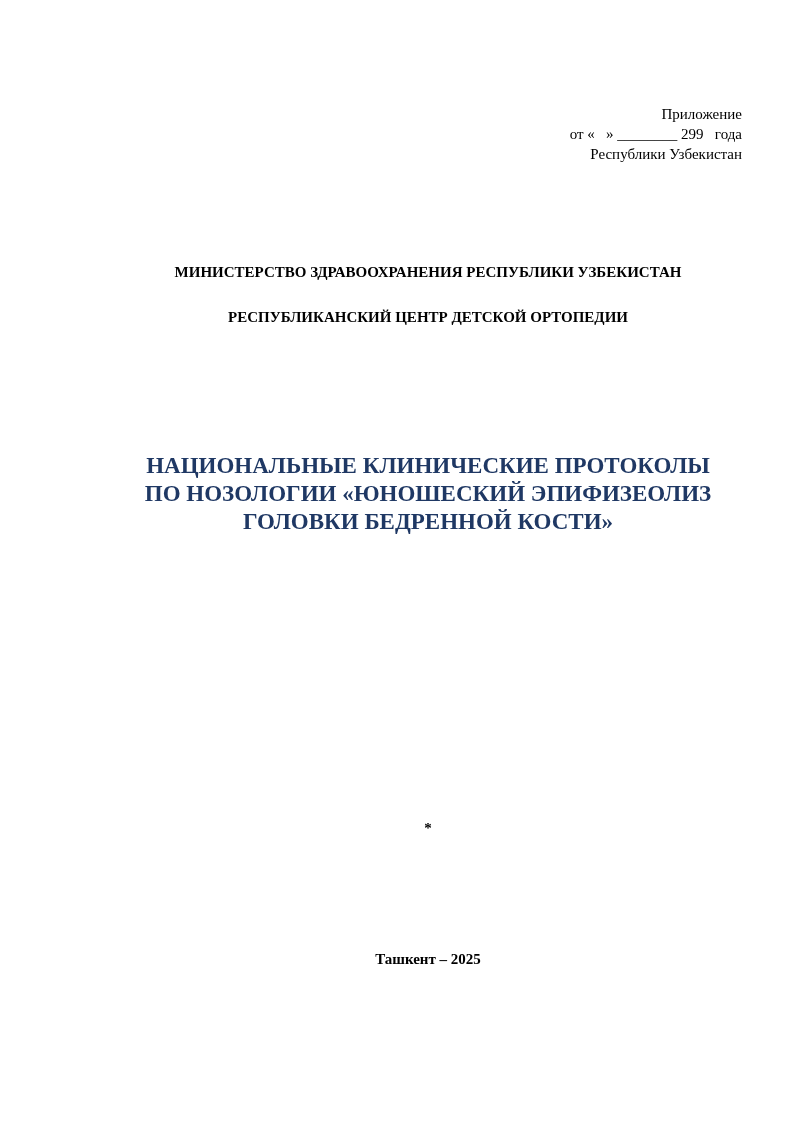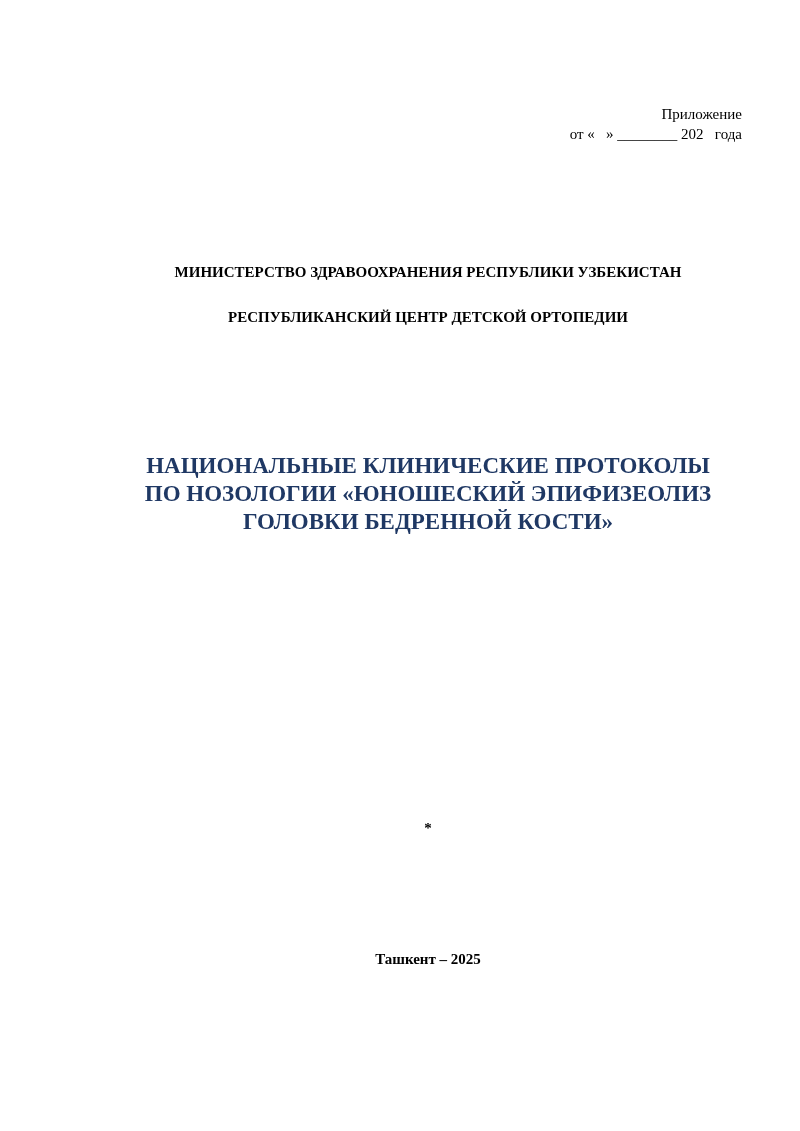--- a/index.html
+++ b/index.html
@@ -77,21 +77,22 @@
       line-height: 20px;
     }
   </style>
 </head>
 <body>
 
 <div class="page">
 
   <div class="appendix">
     <div>Приложение</div>
-    <div>от «   » ________ 202   года</div>
+    <div>от «   » ________ 299   года</div>
+    <div>Республики Узбекистан</div>
   </div>
 
   <div class="heading ministry">МИНИСТЕРСТВО ЗДРАВООХРАНЕНИЯ РЕСПУБЛИКИ УЗБЕКИСТАН</div>
   <div class="heading center">РЕСПУБЛИКАНСКИЙ ЦЕНТР ДЕТСКОЙ ОРТОПЕДИИ</div>
 
   <div class="title">
     <div>НАЦИОНАЛЬНЫЕ КЛИНИЧЕСКИЕ ПРОТОКОЛЫ</div>
     <div>ПО НОЗОЛОГИИ «ЮНОШЕСКИЙ ЭПИФИЗЕОЛИЗ</div>
     <div>ГОЛОВКИ БЕДРЕННОЙ КОСТИ»</div>
   </div>

